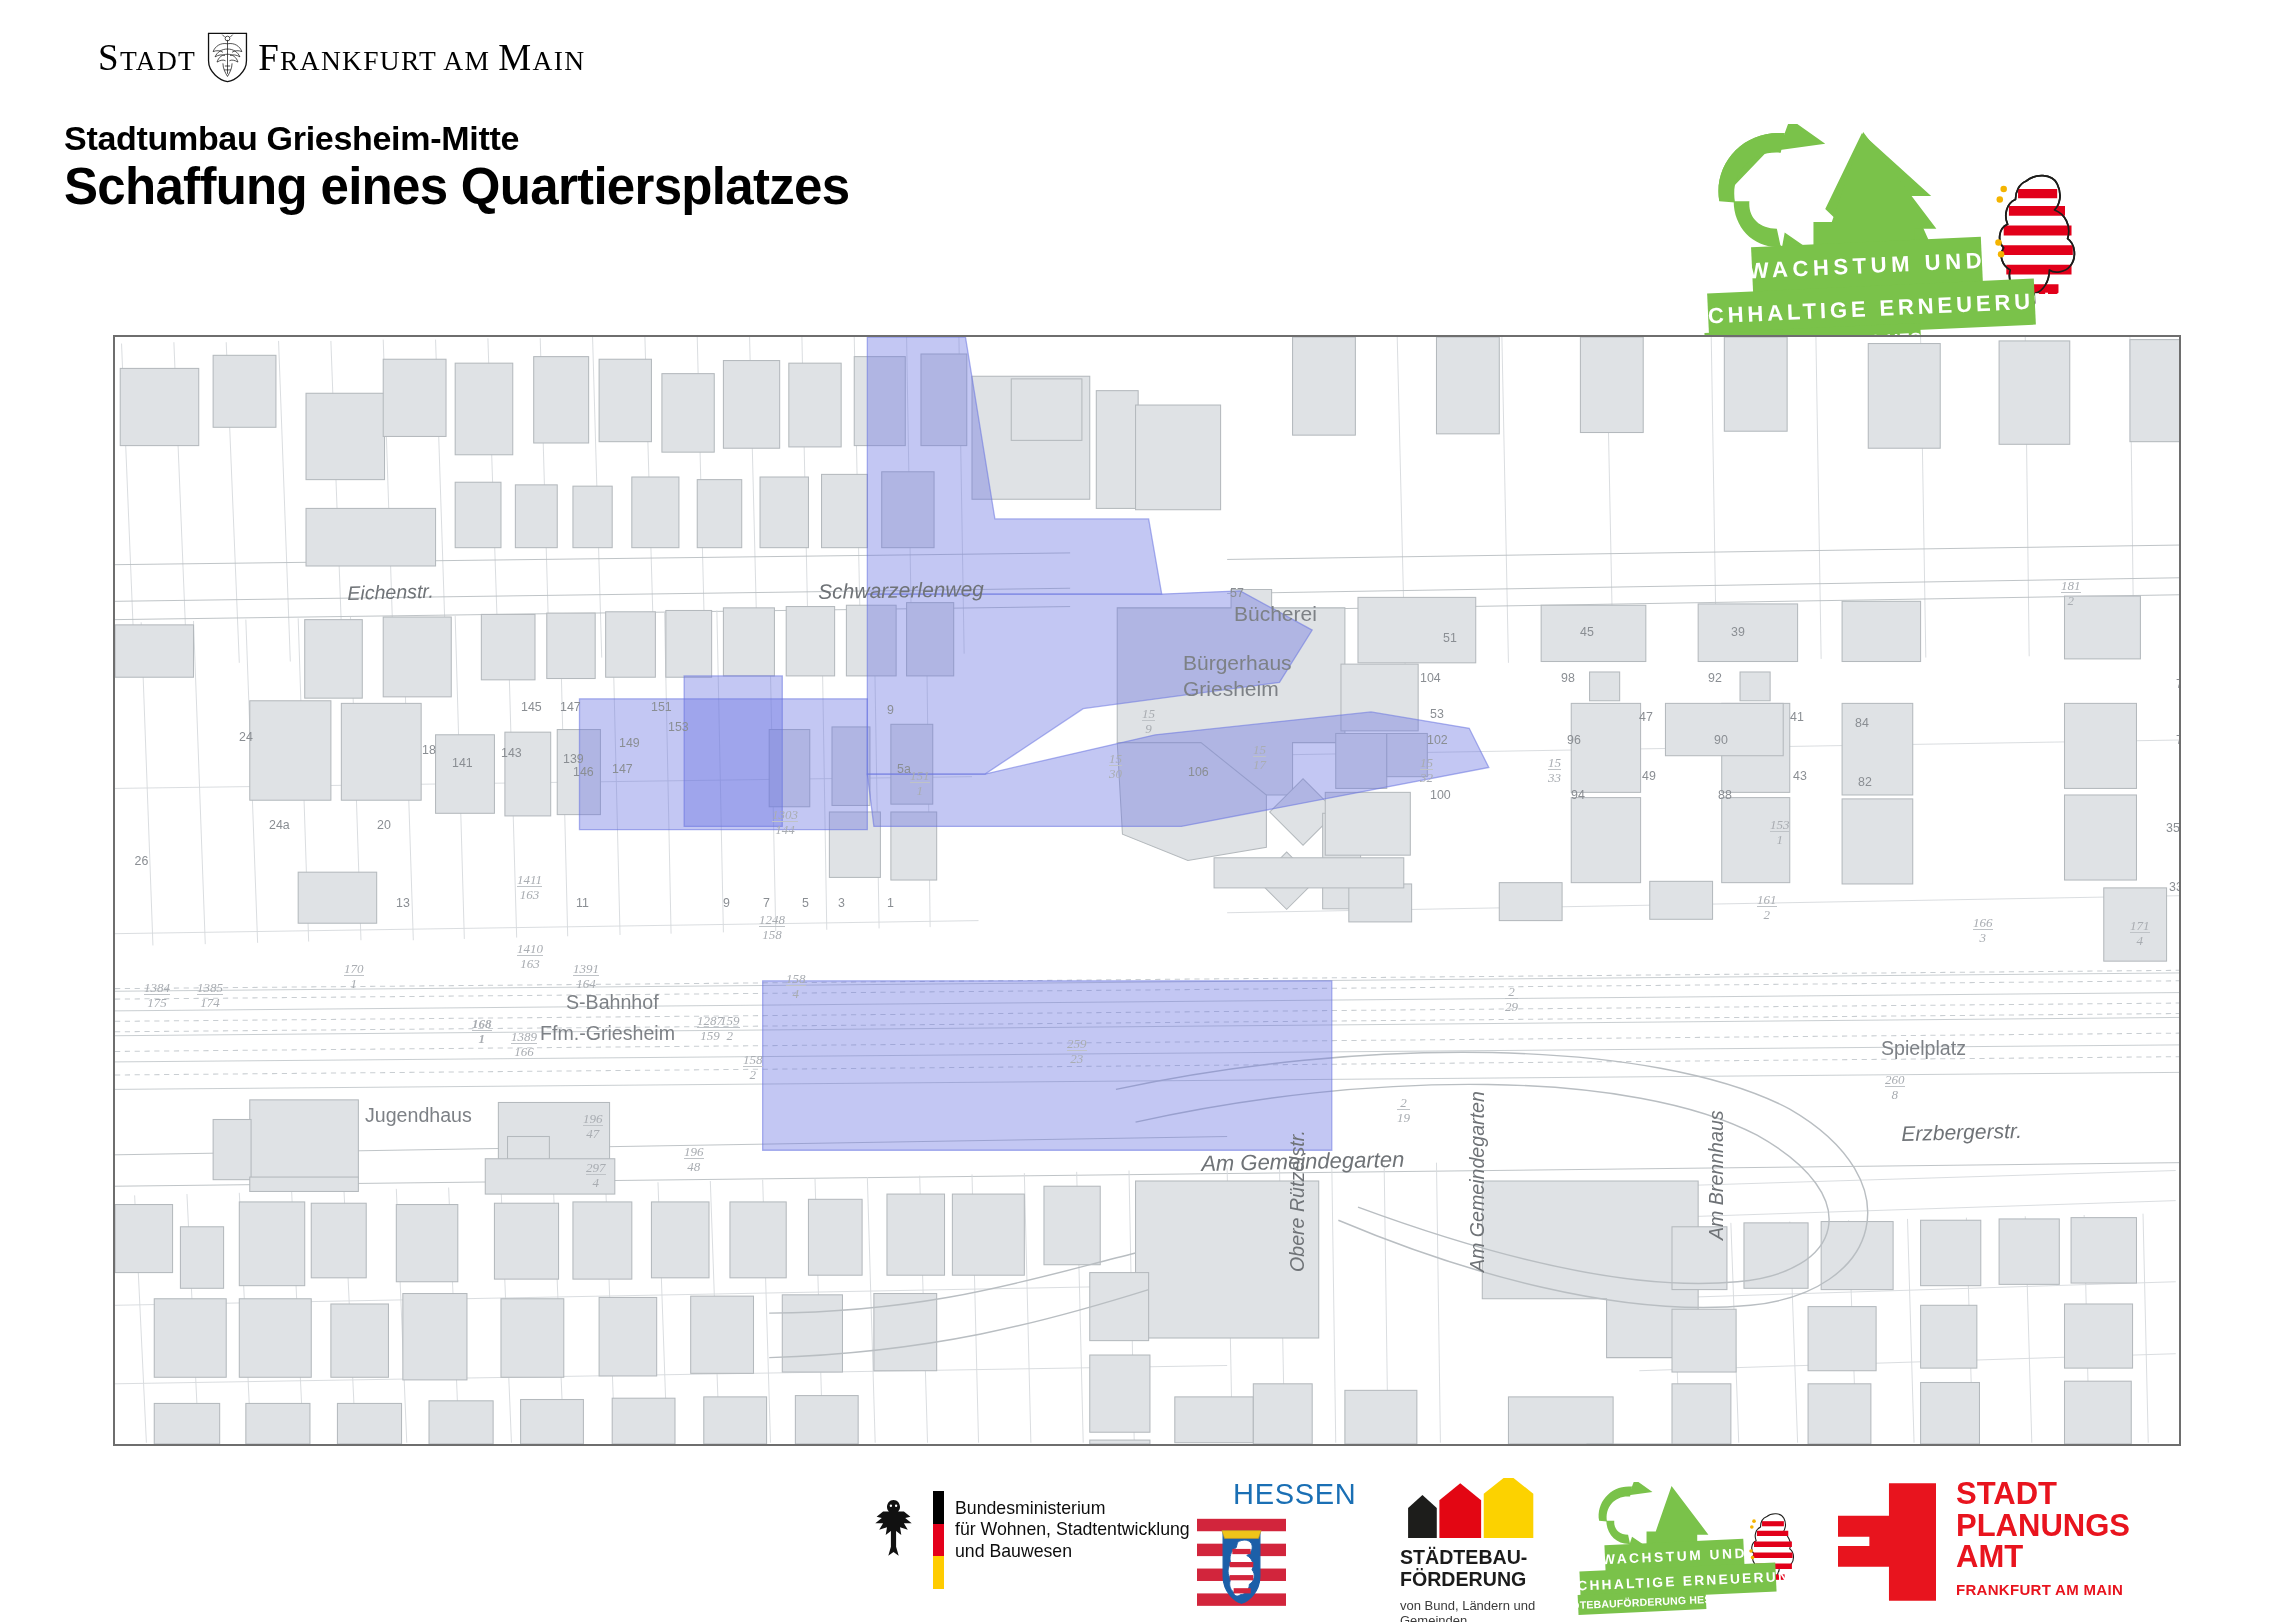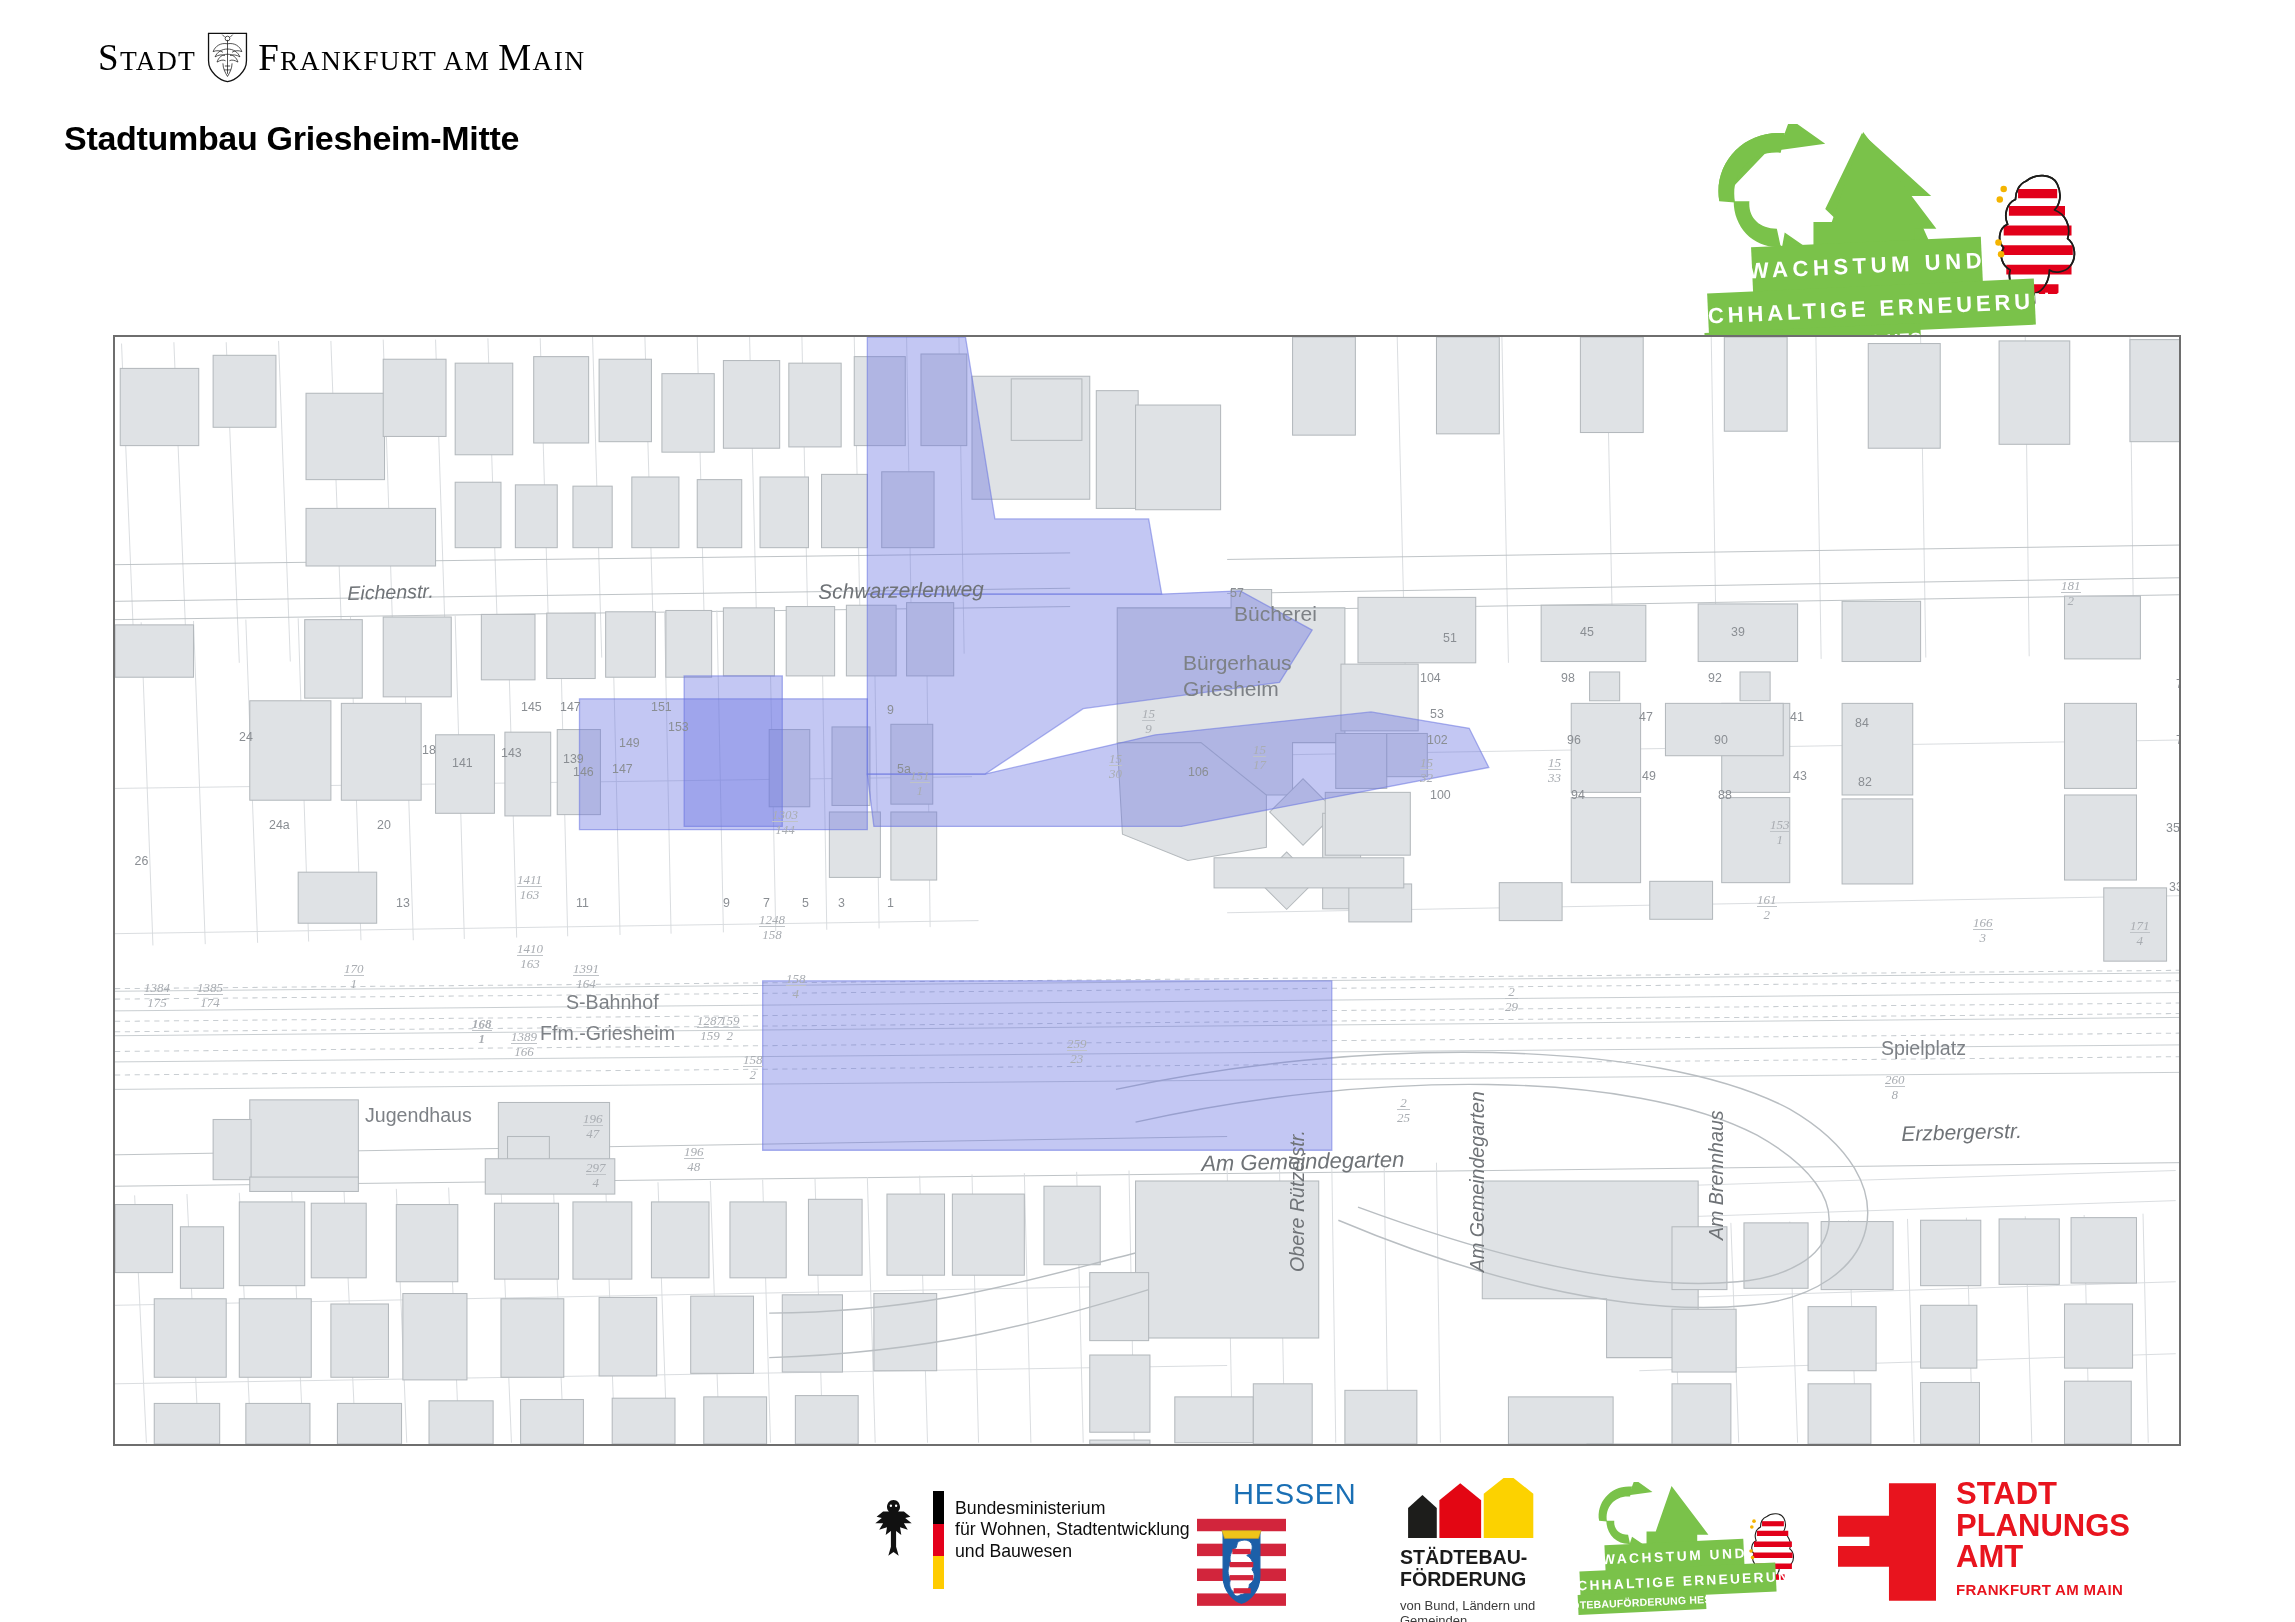--- a/index.html
+++ b/index.html
@@ -116,20 +116,21 @@
           <path d="M27 8 L23 4 M35 8 L39 4"></path>
         </g>
       </svg>
     </span>
     <span class="cl-word">
       <span class="big">F</span><span>RANKFURT AM </span><span class="big">M</span><span>AIN</span>
     </span>
   </div>
 
   <div id="subtitle">Stadtumbau Griesheim-Mitte</div>
+  <div id="maintitle">Schaffung eines Quartiersplatzes</div>
 
   <div id="wachstum-logo">
     <svg class="wl-arrowgreen" style="left:0;top:0;" width="340" height="157" viewBox="0 0 520 240">
 
       <path d="M28 118 C18 60 66 8 128 14 L118 40 L190 30 L136 -8 L128 14" fill="#7ac24a"></path>
       <path d="M28 118 C18 60 66 8 128 14 L122 44 C78 40 44 74 52 120 Z" fill="#7ac24a"></path>
       <path d="M52 120 C54 160 86 190 124 188 L112 214 L186 206 L128 166 L124 188" fill="#7ac24a"></path>
       <path d="M50 118 C50 158 80 190 122 188 L116 160 C88 160 72 142 74 118 Z" fill="#7ac24a"></path>
 
       <path d="M246 14 L352 110 L318 110 L352 186 L300 186 L300 120 L238 176 L190 130 Z" fill="#7ac24a"></path>
@@ -534,21 +535,21 @@
       <div class="parcel-num" style="left: 952px; top: 700px;"><span>259</span><span class="den">23</span></div>
       <div class="parcel-num" style="left: 657px; top: 471px;"><span>1303</span><span class="den">144</span></div>
       <div class="parcel-num" style="left: 795px; top: 432px;"><span>151</span><span class="den">1</span></div>
       <div class="parcel-num" style="left: 1655px; top: 481px;"><span>153</span><span class="den">1</span></div>
       <div class="parcel-num" style="left: 994px; top: 415px;"><span>15</span><span class="den">30</span></div>
       <div class="parcel-num" style="left: 1027px; top: 370px;"><span>15</span><span class="den">9</span></div>
       <div class="parcel-num" style="left: 1138px; top: 406px;"><span>15</span><span class="den">17</span></div>
       <div class="parcel-num" style="left: 1305px; top: 419px;"><span>15</span><span class="den">32</span></div>
       <div class="parcel-num" style="left: 1433px; top: 419px;"><span>15</span><span class="den">33</span></div>
       <div class="parcel-num" style="left: 1390px; top: 648px;"><span>2</span><span class="den">29</span></div>
-      <div class="parcel-num" style="left: 1282px; top: 759px;"><span>2</span><span class="den">25</span></div>
+      <div class="parcel-num" style="left: 1282px; top: 759px;"><span>2</span><span class="den">19</span></div>
       <div class="parcel-num" style="left: 468px; top: 775px;"><span>196</span><span class="den">47</span></div>
       <div class="parcel-num" style="left: 569px; top: 808px;"><span>196</span><span class="den">48</span></div>
       <div class="parcel-num" style="left: 471px; top: 824px;"><span>297</span><span class="den">4</span></div>
       <div class="parcel-num" style="left: 1946px; top: 242px;"><span>181</span><span class="den">2</span></div>
       <div class="parcel-num" style="left: 2015px; top: 582px;"><span>171</span><span class="den">4</span></div>
       <div class="parcel-num" style="left: 1858px; top: 579px;"><span>166</span><span class="den">3</span></div>
       <div class="parcel-num" style="left: 1642px; top: 556px;"><span>161</span><span class="den">2</span></div>
       <div class="parcel-num" style="left: 1770px; top: 736px;"><span>260</span><span class="den">8</span></div>
       <div class="parcel-num" style="left: 582px; top: 677px;"><span>1287</span><span class="den">159</span></div>
       <div class="house-num" style="left: 19.6px; top: 517px;">26</div>

